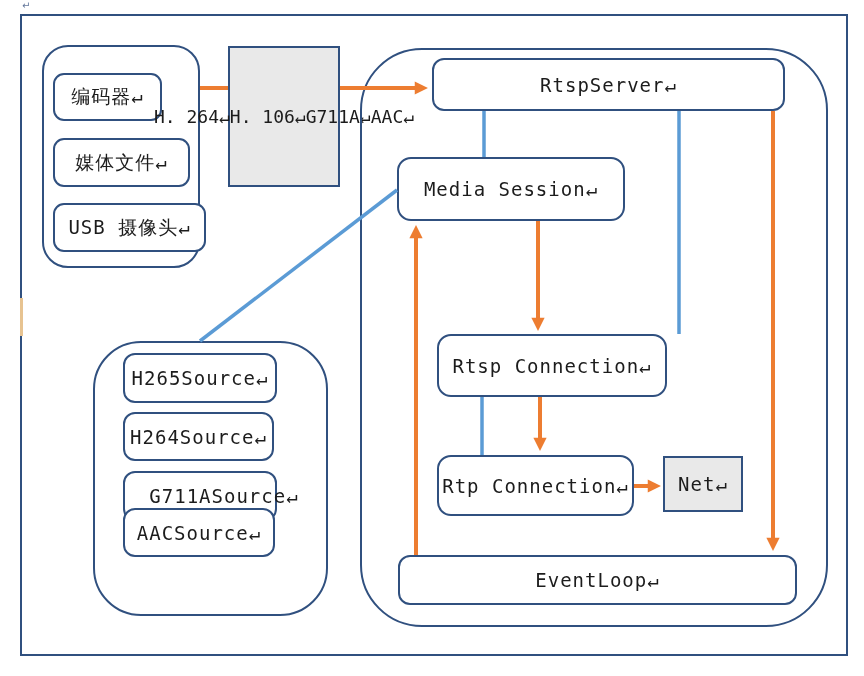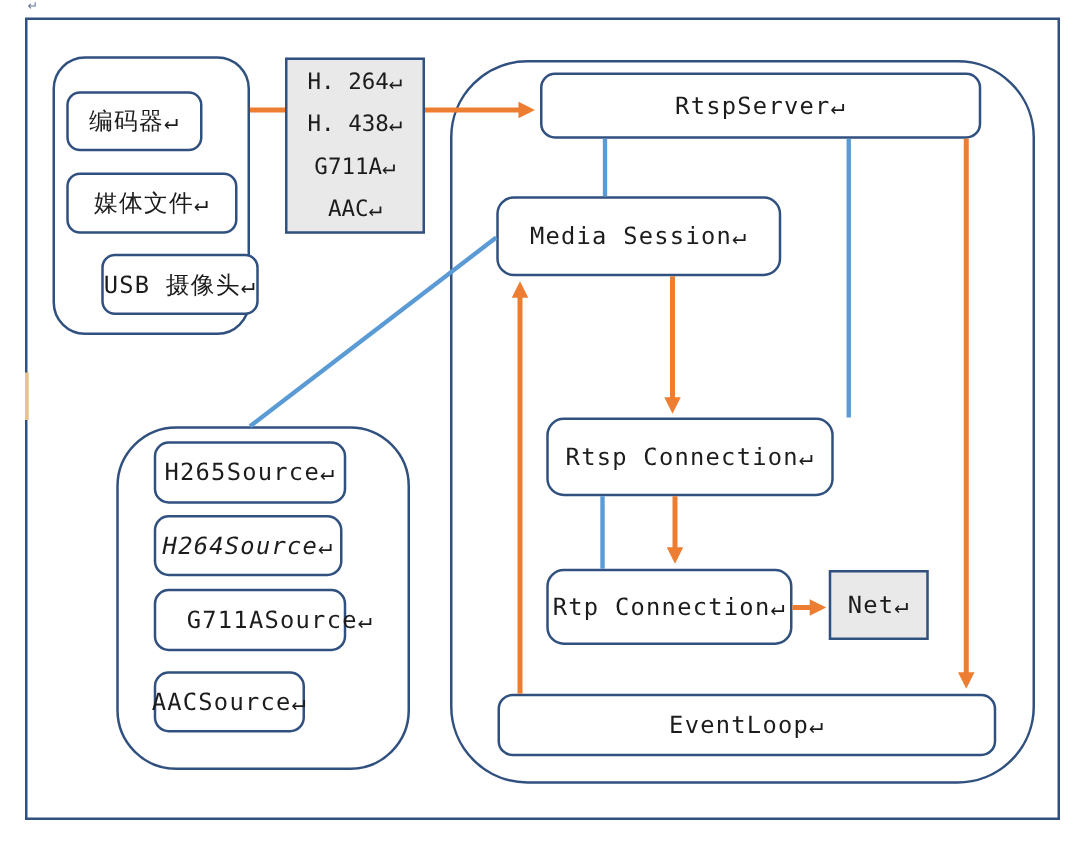--- a/index.html
+++ b/index.html
@@ -15,21 +15,21 @@
     border:2px solid #30507f;background:#ffffff;
     display:flex;align-items:center;justify-content:center;
     font-size:19px;letter-spacing:1px;white-space:nowrap;
   }
   .group{
     position:absolute;box-sizing:border-box;
     border:2px solid #30507f;background:transparent;
   }
   .gray{background:#e9e9e9;border-radius:0;}
   .codec{
-    flex-direction:column;justify-content:center;
+    flex-direction:row;justify-content:center;
     font-size:18px;line-height:34px;text-align:center;letter-spacing:0;
   }
   .outer-frame{
     left:20px;top:14px;width:828px;height:642px;
     border:2px solid #30507f;background:#ffffff;
   }
   .corner-mark{
     left:22px;top:0px;font-size:10px;color:#63779b;
     font-family:"DejaVu Sans","Liberation Sans",sans-serif;
   }
@@ -47,27 +47,27 @@
   <div class="abs corner-mark">↵</div>
   <div class="abs left-tick"></div>
 
   <div class="group" style="left:42px;top:45px;width:158px;height:223px;border-radius:26px;"></div>
   <div class="node" style="left:53px;top:73px;width:109px;height:48px;border-radius:11px;">
     <span>编码器↵</span>
   </div>
   <div class="node" style="left:53px;top:138px;width:137px;height:49px;border-radius:11px;">
     <span>媒体文件↵</span>
   </div>
-  <div class="node" style="left:53px;top:203px;width:126px;height:49px;border-radius:11px;margin-left:28px;">
+  <div class="node" style="left:53px;top:203px;width:153px;height:49px;border-radius:11px;">
     <span>USB 摄像头↵</span>
   </div>
 
   <div class="node codec gray" style="left:228px;top:46px;width:112px;height:141px;">
     <div>H. 264↵</div>
-    <div>H. 438↵</div>
+    <div>H. 106↵</div>
     <div>G711A↵</div>
     <div>AAC↵</div>
   </div>
 
   <div class="group" style="left:360px;top:48px;width:468px;height:579px;border-radius:62px;"></div>
 
   <div class="node" style="left:432px;top:58px;width:353px;height:53px;border-radius:12px;">
     <span>RtspServer↵</span>
   </div>
 
@@ -88,27 +88,27 @@
   </div>
 
   <div class="node gray" style="left:663px;top:456px;width:80px;height:56px;">
     <span>Net↵</span>
   </div>
 
   <div class="group" style="left:93px;top:341px;width:235px;height:275px;border-radius:48px;"></div>
   <div class="node" style="left:123px;top:353px;width:154px;height:50px;border-radius:12px;text-align:center;">
     <span>H265Source↵</span>
   </div>
-  <div class="node" style="left:123px;top:412px;width:151px;height:49px;border-radius:12px;font-style:italic;">
+  <div class="node" style="left:123px;top:412px;width:151px;height:49px;border-radius:12px;">
     <span>H264Source↵</span>
   </div>
   <div class="node" style="left:123px;top:471px;width:154px;height:50px;border-radius:12px;padding-left:48px;">
     <span>G711ASource↵</span>
   </div>
-  <div class="node" style="left:123px;top:537px;width:121px;height:49px;border-radius:12px;">
+  <div class="node" style="left:123px;top:508px;width:152px;height:49px;border-radius:12px;">
     <span>AACSource↵</span>
   </div>
 
   <svg class="wires" width="864" height="676" viewBox="0 0 864 676">
     <defs>
       <marker id="oarrow" viewBox="0 0 10 10" refX="7" refY="5" markerWidth="3.6" markerHeight="3.3" orient="auto" markerUnits="strokeWidth">
         <path d="M0,0 L10,5 L0,10 Z" fill="#ed7d31"></path>
       </marker>
     </defs>
 

